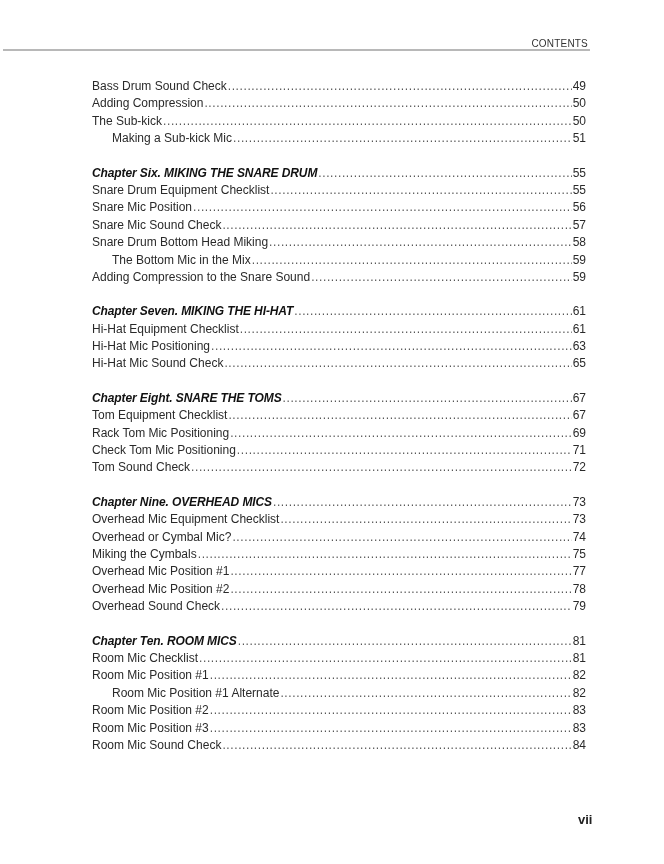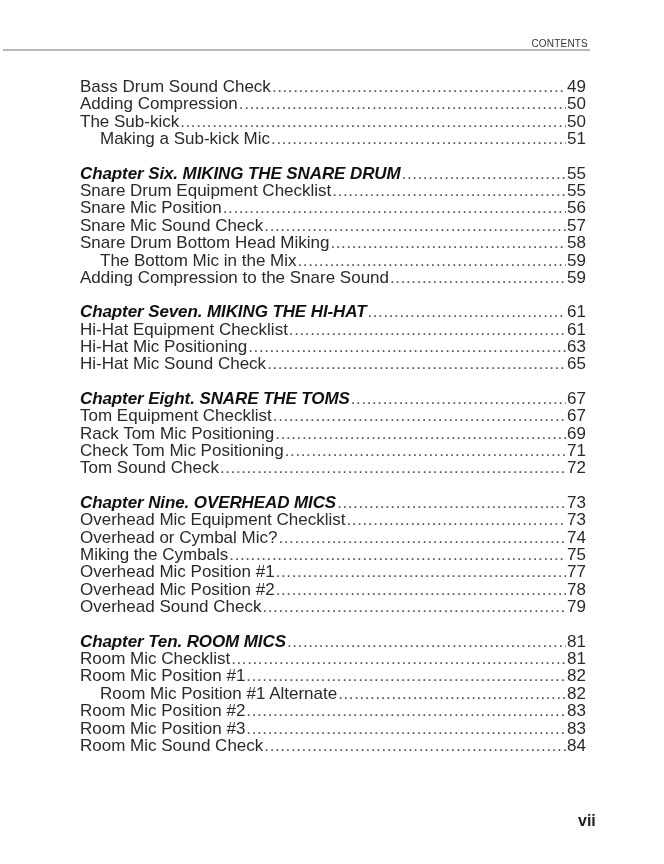--- a/index.html
+++ b/index.html
@@ -2,28 +2,28 @@
 <html><head>
 <meta charset="utf-8">
 <style>
   html, body { margin:0; padding:0; background:#ffffff; }
   body { width:664px; height:864px; position:relative; overflow:hidden;
          font-family:"Liberation Sans", sans-serif; color:#2a2a2a; }
   .rule { position:absolute; left:3px; top:49px; width:587px; height:2px; background:#b8b8b8; }
   .running-head { position:absolute; right:76px; top:38px; font-size:10px; letter-spacing:0.2px; color:#333; }
   .toc { position:absolute; left:80px; top:78px; width:506px; }
   .section { margin-bottom:17px; }
-  .entry { display:flex; align-items:baseline; height:17.4px; font-size:17px; line-height:17.4px; white-space:nowrap; }
+  .entry { display:flex; align-items:baseline; height:17.4px; font-size:12px; line-height:17.4px; white-space:nowrap;margin-left:12px; }
   .entry.indent .title { padding-left:20px; }
   .entry.chapter { font-weight:bold; color:#111; }
   .entry.chapter .title { letter-spacing:-0.1px;font-style:italic; }
   .dots { flex:1; overflow:hidden; margin:0 1px; color:#555; font-weight:normal; }
   .dots::after { content:"................................................................................................................................................................................................................................"; letter-spacing:0.6px; }
   .page { font-weight:normal; color:#2a2a2a; }
-  .folio { position:absolute; left:578px; top:812px; font-size:16px; font-weight:bold; color:#222;text-align:center; }
+  .folio { position:absolute; left:578px; top:812px; font-size:13px; font-weight:bold; color:#222;text-align:center; }
 </style>
 </head>
 <body>
 
 <div class="rule"></div>
 <div class="running-head">CONTENTS</div>
 
 <div class="toc" id="toc">
     <div class="section">
       <div class="entry">

